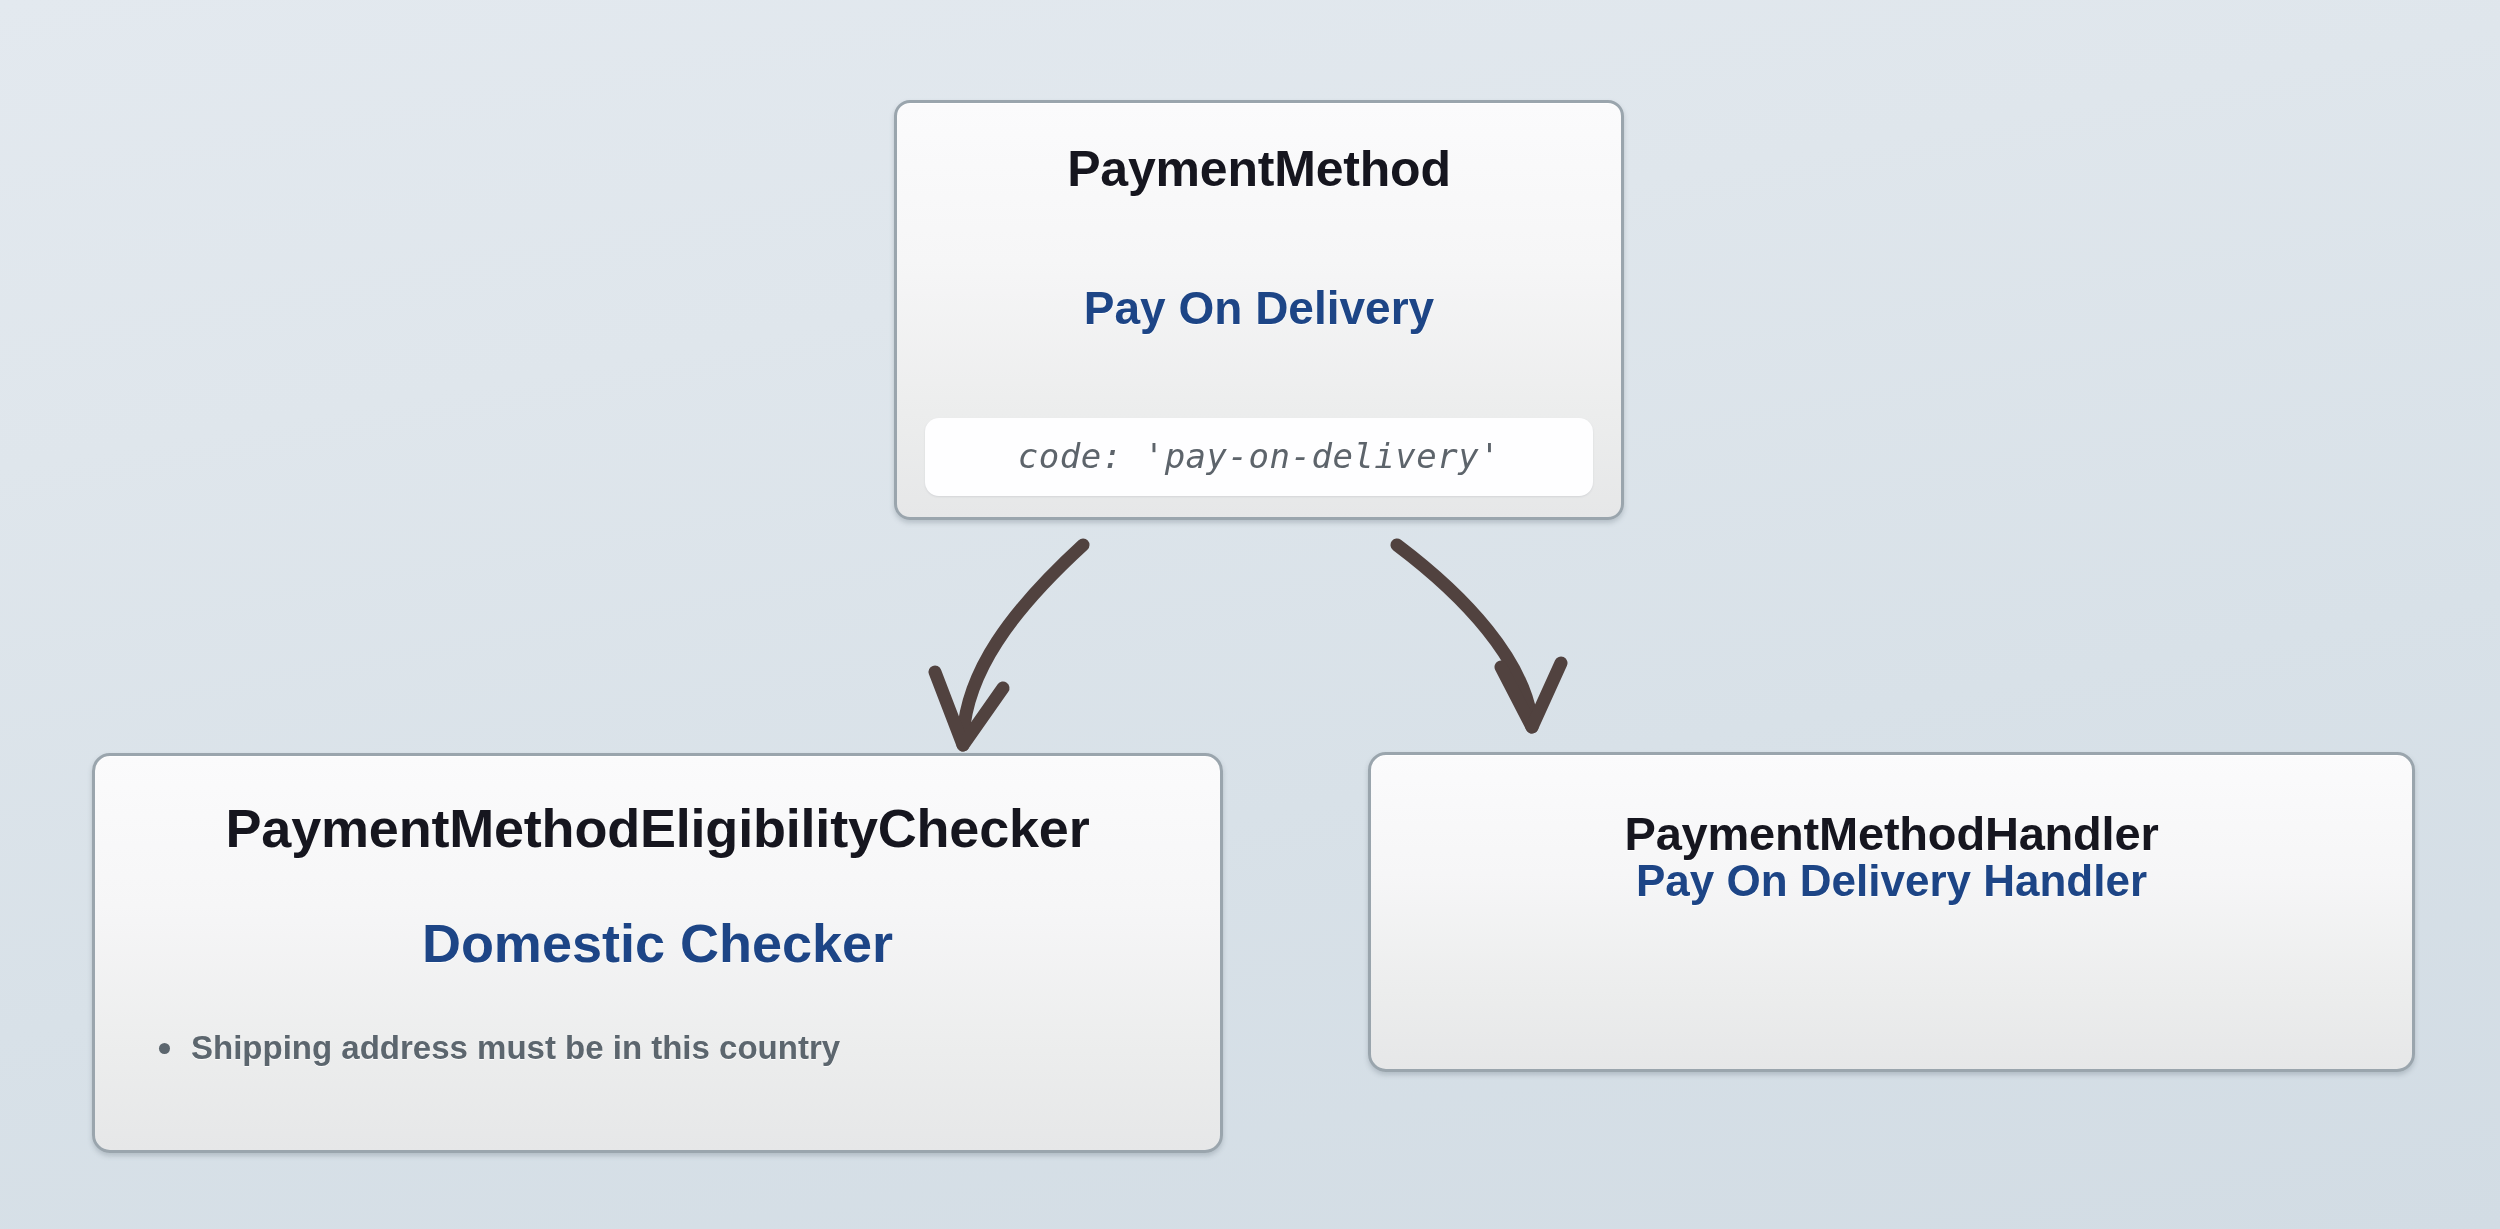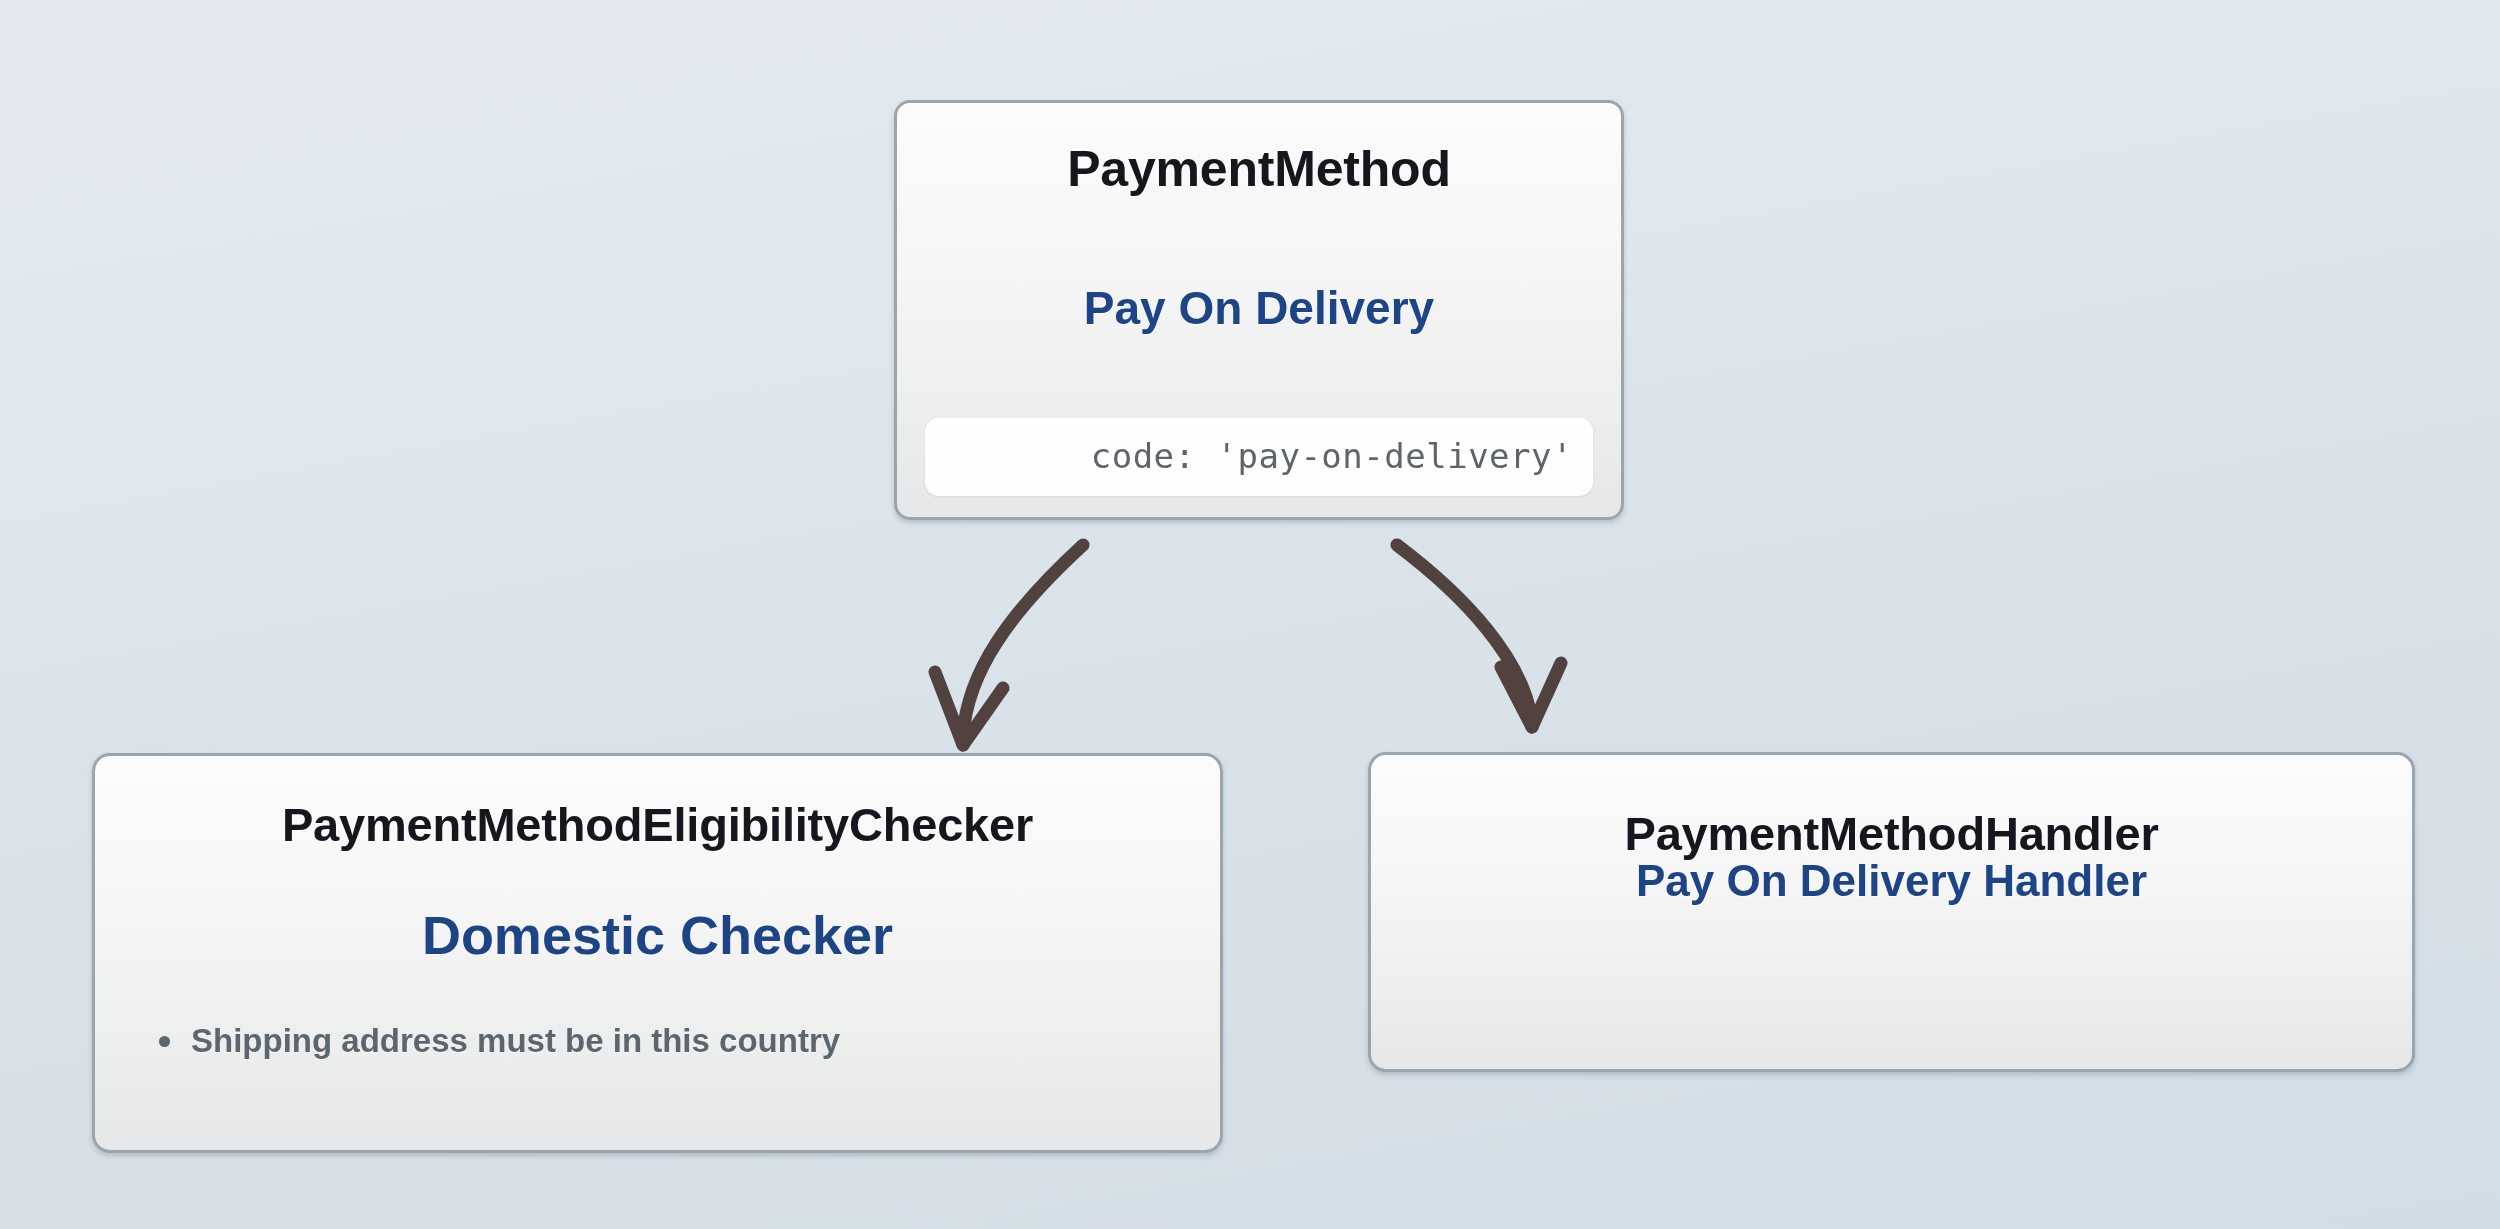--- a/index.html
+++ b/index.html
@@ -82,42 +82,43 @@
     margin-top: 52px;
   }
 
   .code-box {
     margin-top: 50px;
     width: 100%;
     box-sizing: border-box;
     background: #fefeff;
     border-radius: 14px;
     padding: 18px 20px 20px;
-    text-align: right;
+    text-align: center;
     box-shadow: 0 1px 2px rgba(120,130,140,0.18);
+    font-style: italic;
   }
   .code-text {
     font-family: "DejaVu Sans Mono", "Liberation Mono", monospace;
     font-size: 34px;
     color: #5d646b;
     letter-spacing: 0.5px;
     white-space: nowrap;
   }
 
   
   #node-checker {
     left: 92px;
     top: 753px;
     width: 1131px;
     height: 400px;
     padding: 22px 30px 26px;
     align-items: stretch;
   }
   #node-checker .node-type {
-    font-size: 47px;
+    font-size: 54px;
     line-height: 1.05;
     margin-top: 22px;
   }
   #node-checker .node-name {
     font-size: 54px;
     line-height: 1.05;
     margin-top: 58px;
   }
 
   .bullet-list {

